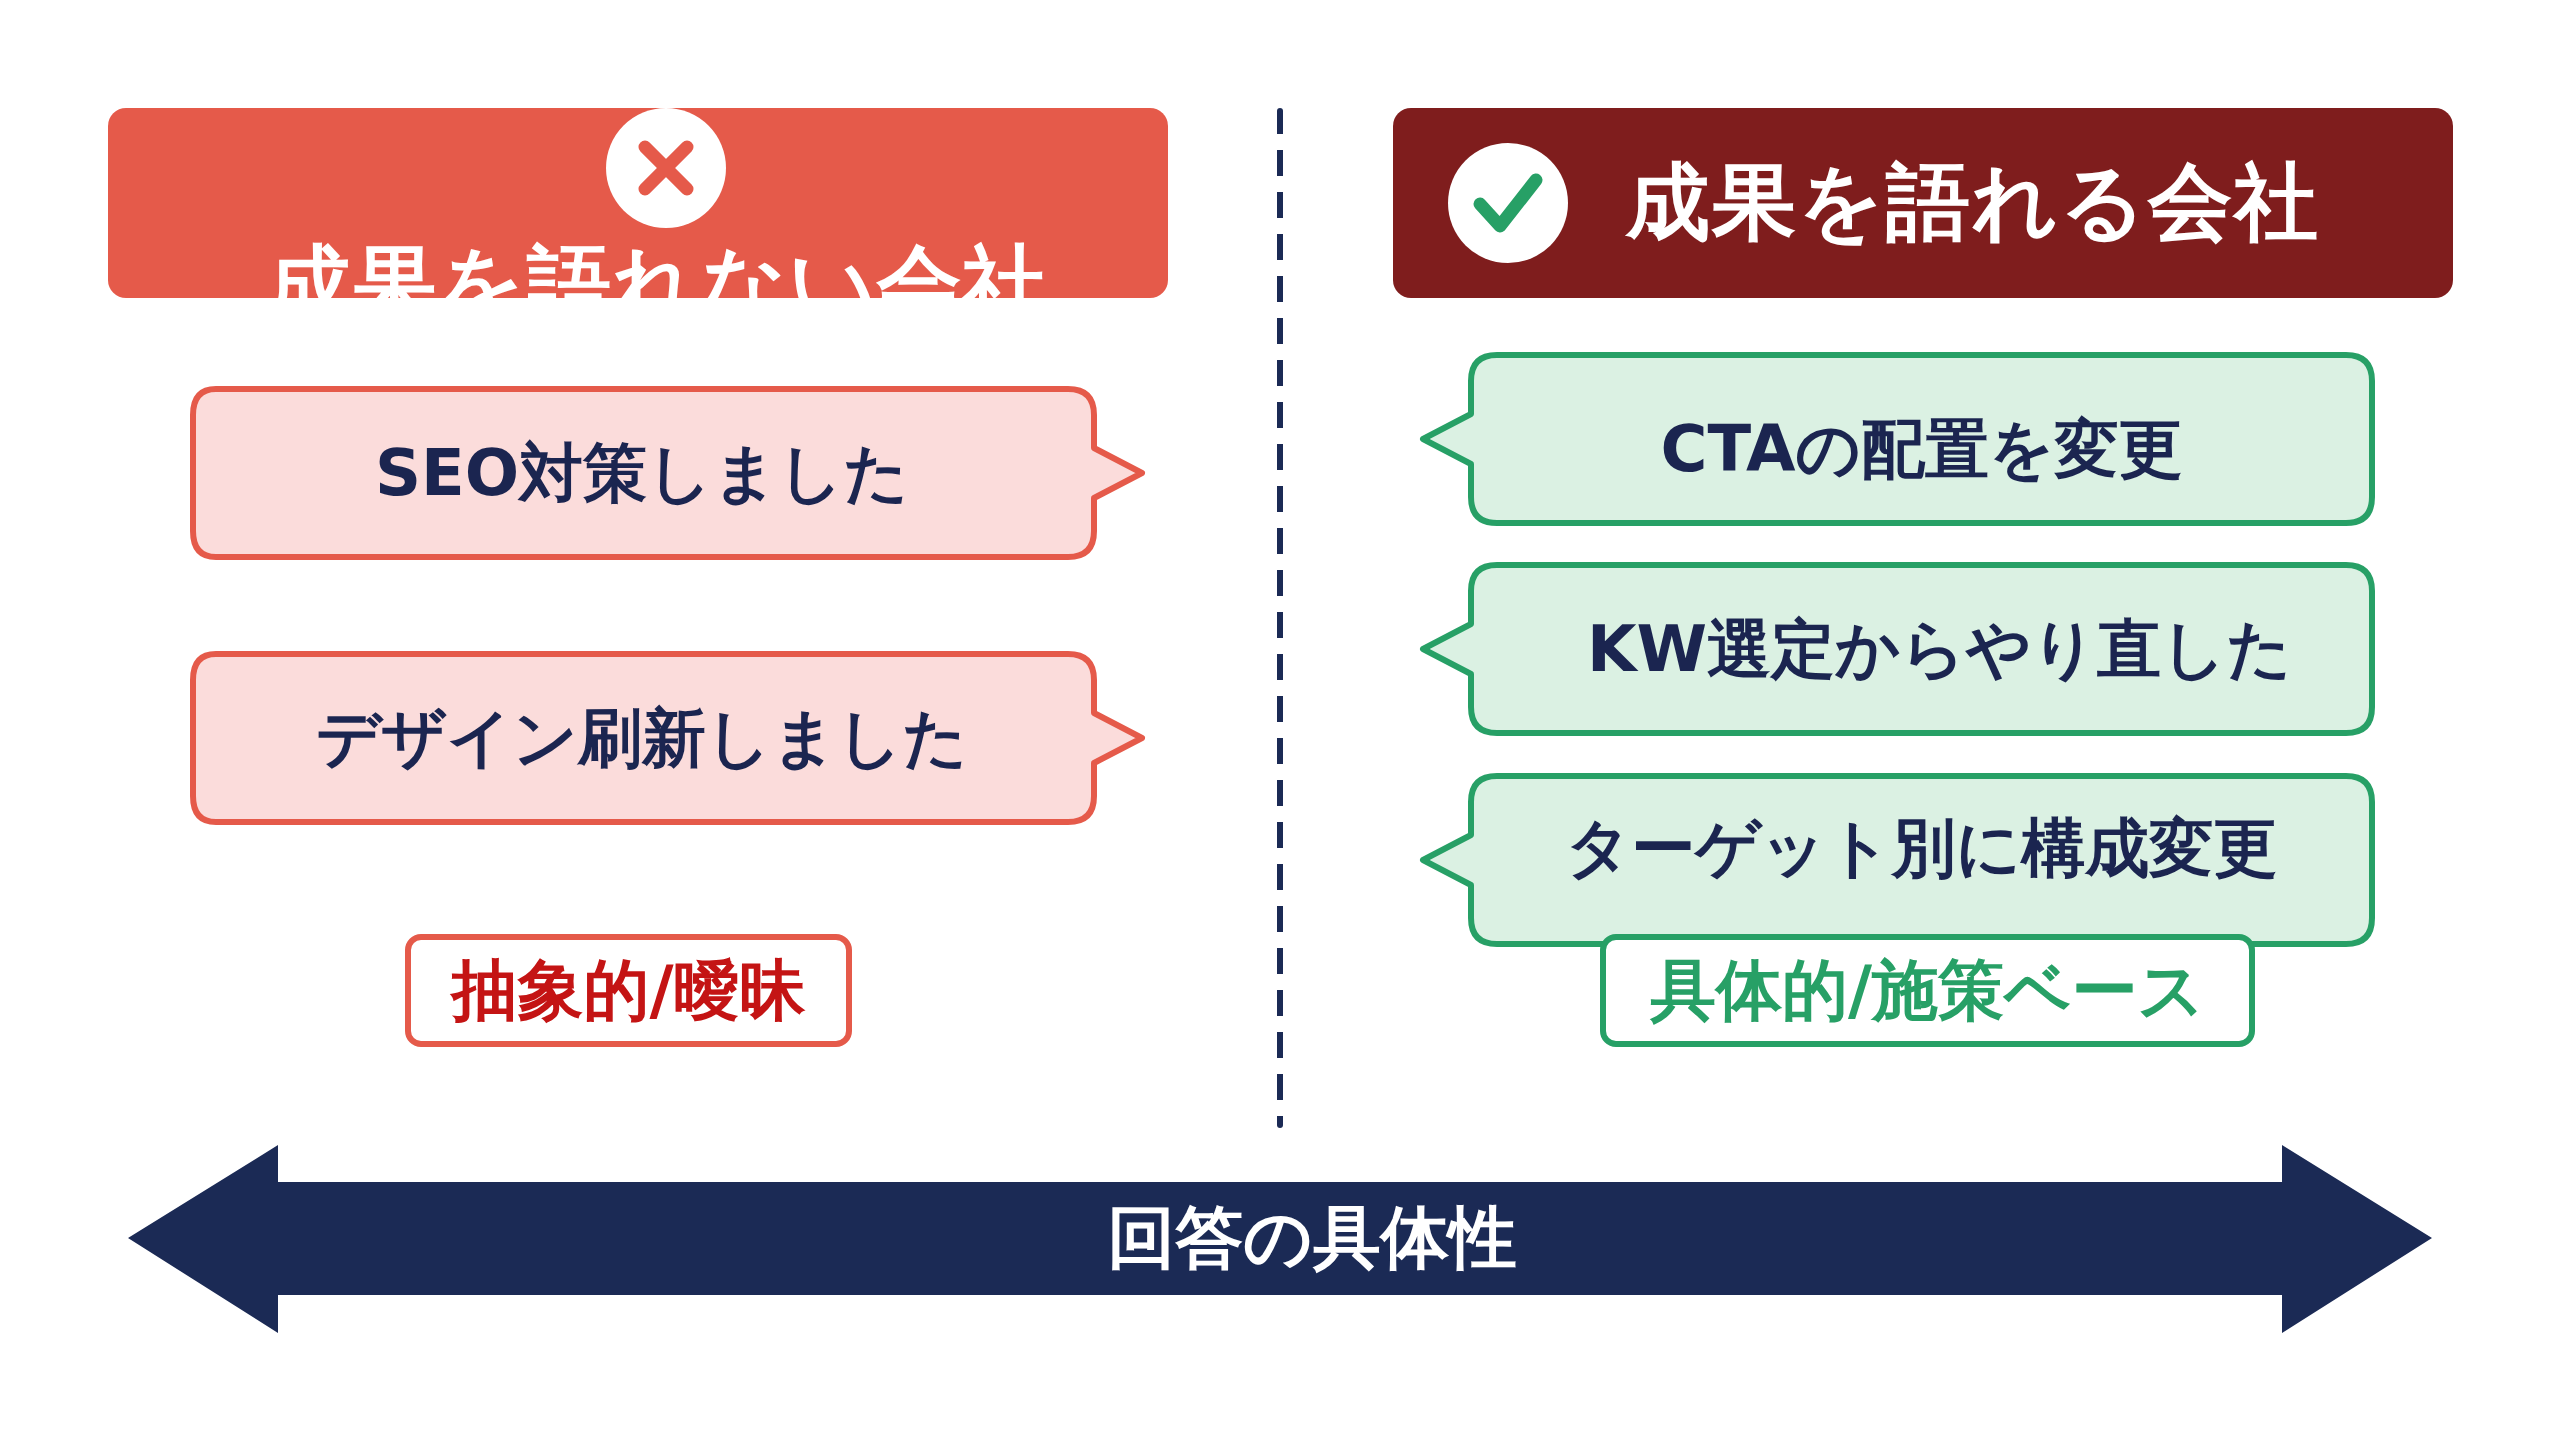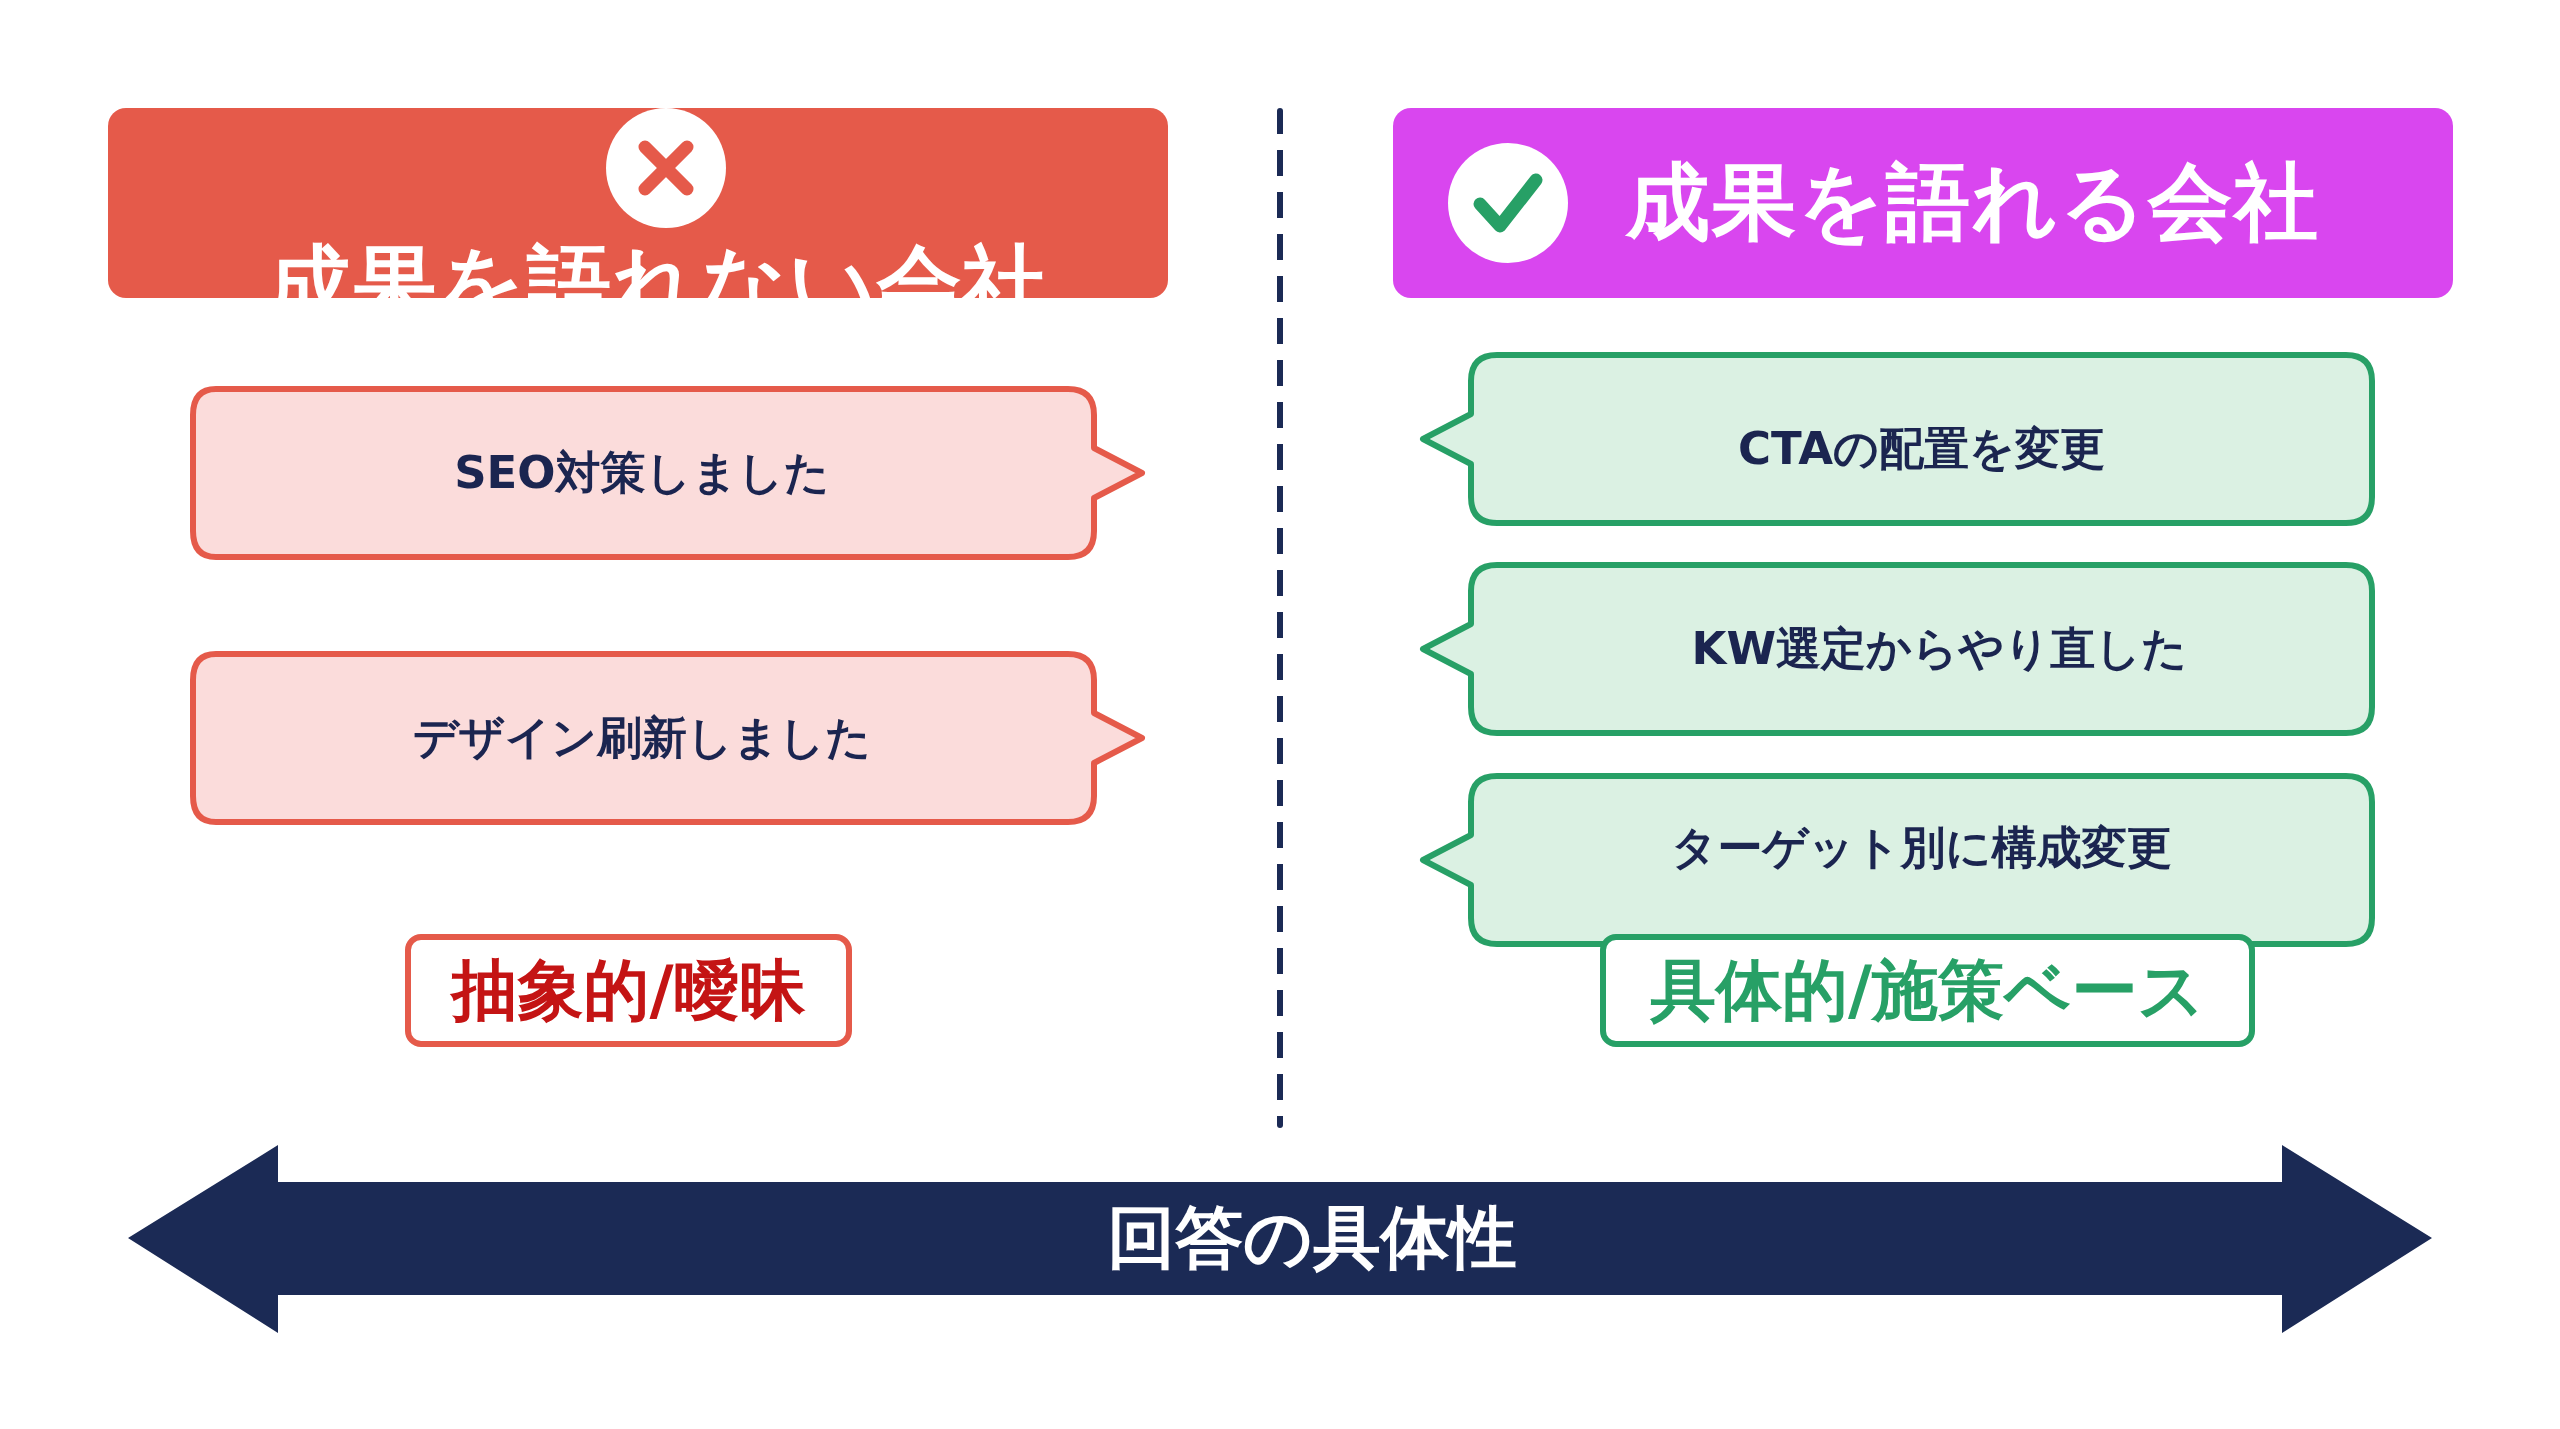--- a/index.html
+++ b/index.html
@@ -1,27 +1,27 @@
 <!DOCTYPE html>
 <html><head>
 <meta charset="utf-8">
 <style>
   html,body{margin:0;padding:0;}
   body{width:2560px;height:1429px;background:#ffffff;position:relative;overflow:hidden;
        font-family:"DejaVu Sans","Liberation Sans",sans-serif;}
   .header{position:absolute;top:108px;height:190px;border-radius:18px;display:flex;align-items:center;color:#fff;}
   .header.bad{left:108px;width:1060px;background:#e55a4a;flex-direction:column;}
-  .header.good{left:1393px;width:1060px;background:#d946ef;}
+  .header.good{left:1393px;width:1060px;background:#7f1d1d;}
   .header .icon{width:120px;height:120px;border-radius:50%;background:#fff;margin-left:55px;flex:none;display:flex;align-items:center;justify-content:center;}
   .header .title{font-size:84px;font-weight:bold;margin-left:40px;letter-spacing:2px;white-space:nowrap;}
   .header.good .title{margin-left:58px;}
   .bubble{position:absolute;}
   .bubble svg{position:absolute;left:0;top:0;overflow:visible;}
   .bubble .txt{position:absolute;top:0;height:100%;display:flex;align-items:center;justify-content:center;
-        font-size:45px;font-weight:bold;color:#1b2550;white-space:nowrap;}
+        font-size:64px;font-weight:bold;color:#1b2550;white-space:nowrap;}
   .tag{position:absolute;top:934px;height:113px;border-radius:16px;background:#fff;display:flex;align-items:center;justify-content:center;
        font-size:66px;font-weight:bold;white-space:nowrap;box-sizing:border-box;}
   .tag.bad{left:405px;width:447px;border:6px solid #e55a4a;color:#c41414;}
   .tag.good{left:1600px;width:655px;border:6px solid #27a066;color:#27a066;}
   .divider{position:absolute;left:1277px;top:108px;width:6px;height:1020px;
        background:repeating-linear-gradient(to bottom,#1b2a55 0 26px,transparent 26px 42px);border-radius:3px;}
   .axis{position:absolute;left:0;top:0;}
   .axis-label{position:absolute;left:0;width:2560px;top:1195px;height:86px;display:flex;align-items:center;justify-content:center;
        font-size:68px;font-weight:bold;color:#fff;white-space:nowrap;padding-left:32px;}
 </style>

